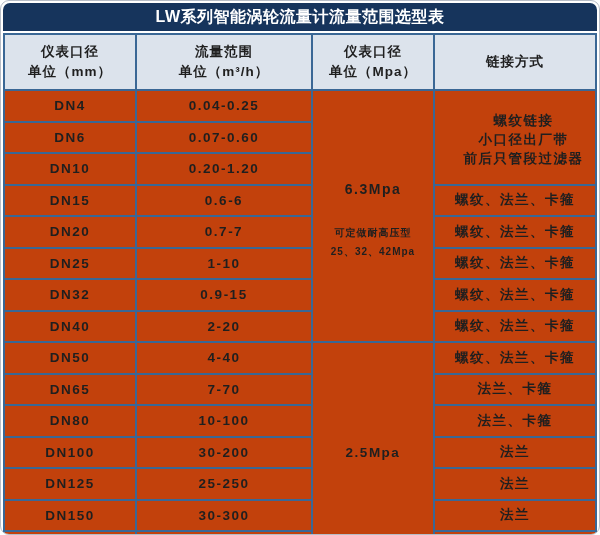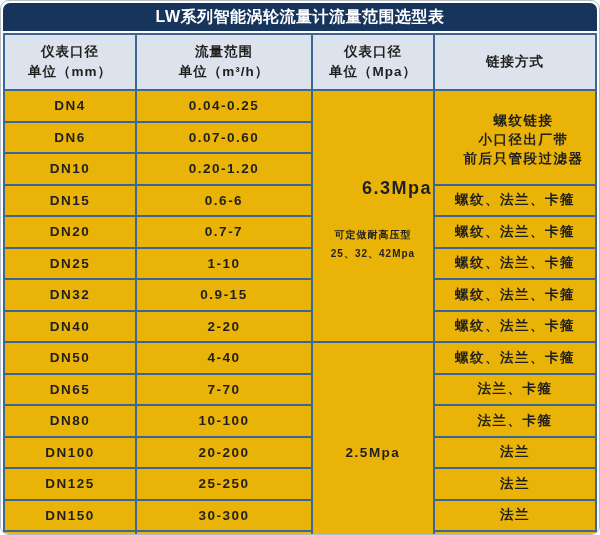--- a/index.html
+++ b/index.html
@@ -52,21 +52,21 @@
     overflow: hidden;
   }
   table.sel th {
     background: #dce3ec;
     height: 52px;
     font-size: 13.5px;
     line-height: 20px;
     letter-spacing: 1px;
   }
   table.sel td {
-    background: #eab308;
+    background: #c2410c;
     height: 27.5px;
     font-size: 13.5px;
     letter-spacing: 1.5px;
   }
   td.conn {
     letter-spacing: 1px;
     font-size: 13px;
     margin-top: 9px;
   }
   td.conn-merged {
@@ -75,24 +75,23 @@
     line-height: 19px;
     letter-spacing: 1px;
     font-size: 13px;
     padding-left: 18px;
   }
   td.pressure-high {
     vertical-align: middle;
     padding-top: 10px;
   }
   .p-value {
-    font-size: 18px;
+    font-size: 14px;
     letter-spacing: 1.5px;
     margin-bottom: 26px;
-    text-align: right;
   }
   .p-note {
     font-size: 10px;
     line-height: 19px;
     letter-spacing: 1px;
   }
   td.pressure-low {
     font-size: 14px;
     letter-spacing: 1.5px;
   }
@@ -192,21 +191,21 @@
           <td>7-70</td>
           <td class="conn">法兰、卡箍</td>
         </tr>
         <tr>
           <td>DN80</td>
           <td>10-100</td>
           <td class="conn">法兰、卡箍</td>
         </tr>
         <tr>
           <td>DN100</td>
-          <td>20-200</td>
+          <td>30-200</td>
           <td class="conn">法兰</td>
         </tr>
         <tr>
           <td>DN125</td>
           <td>25-250</td>
           <td class="conn">法兰</td>
         </tr>
         <tr>
           <td>DN150</td>
           <td>30-300</td>

